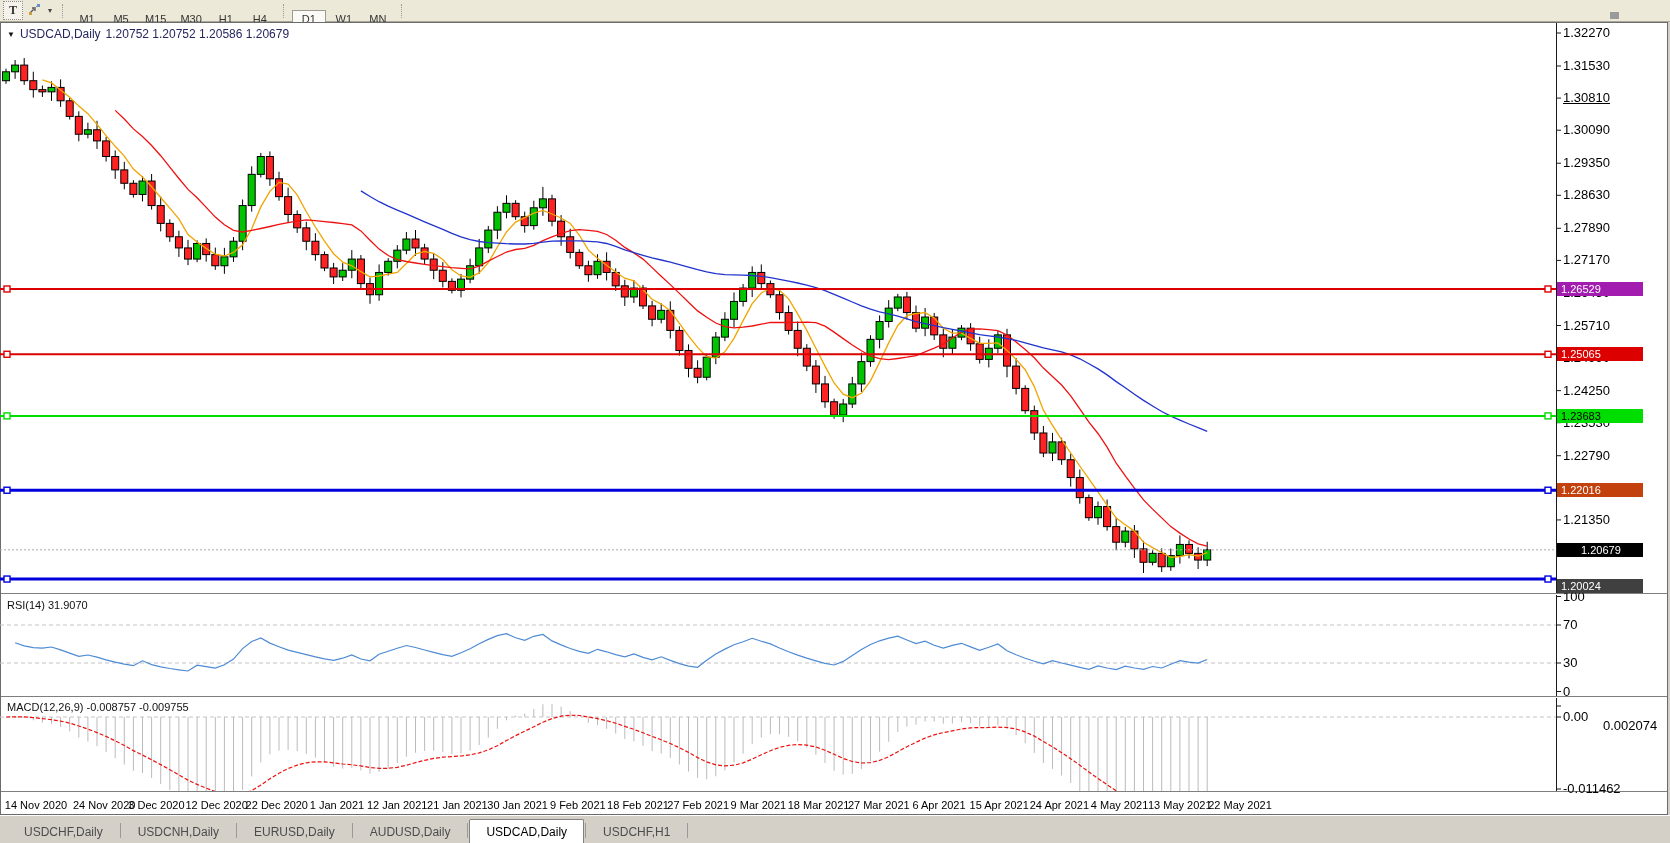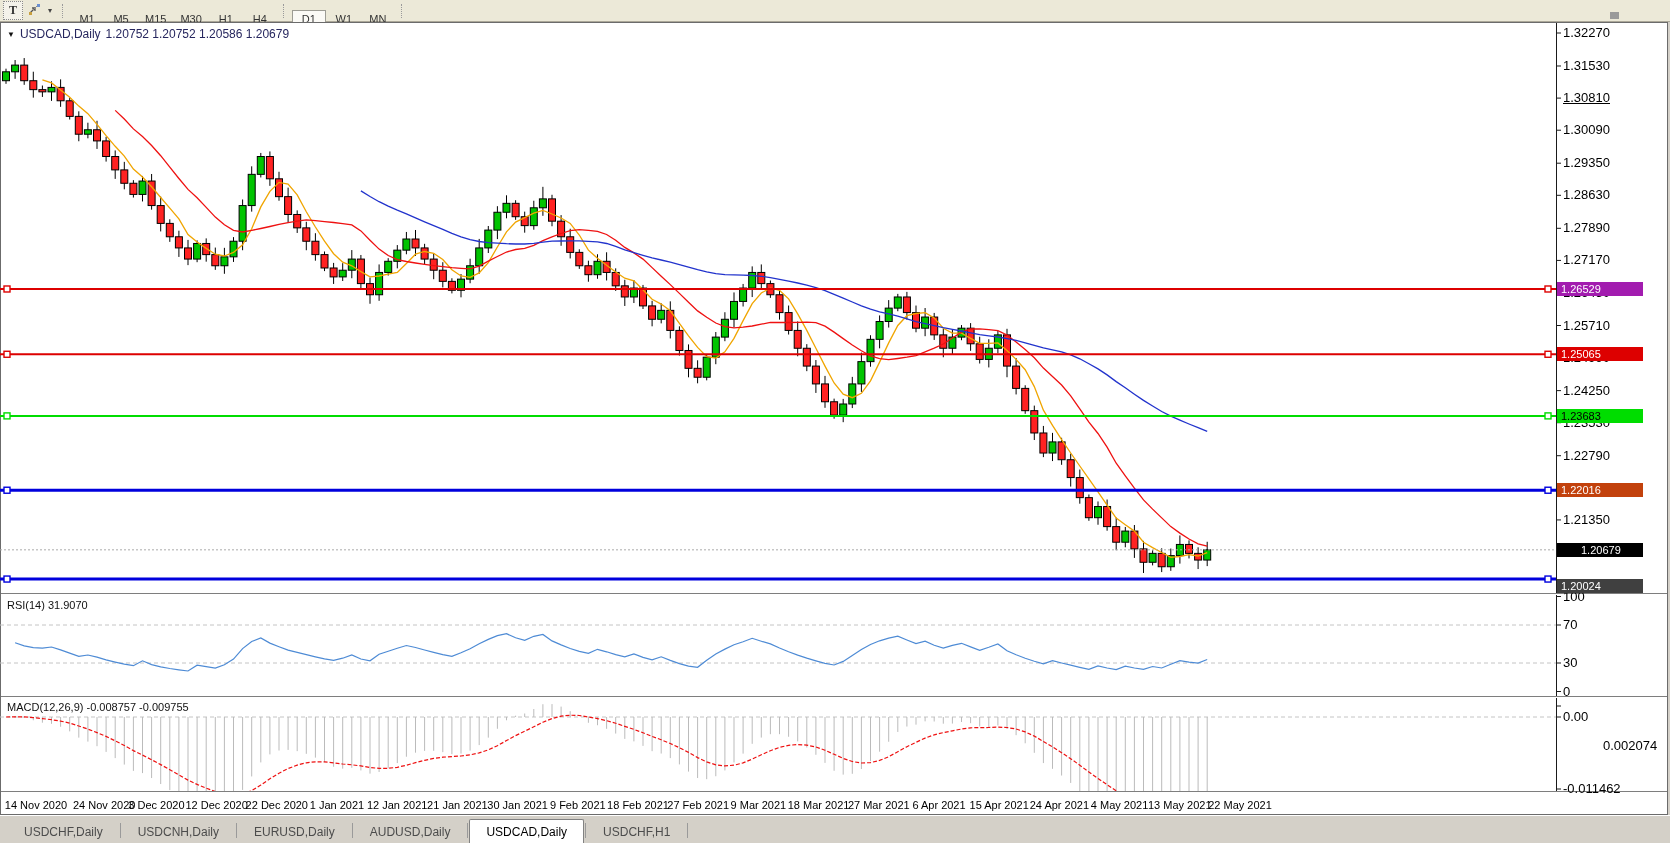--- a/index.html
+++ b/index.html
@@ -583,21 +583,21 @@
     <div class="tick" style="left: 1563px; top: 416.717px;">1.23530</div>
     <div class="tick" style="left: 1563px; top: 449.713px;">1.22790</div>
     <div class="tick" style="left: 1563px; top: 481.818px;">1.22070</div>
     <div class="tick" style="left: 1563px; top: 513.923px;">1.21350</div>
     <div class="tick" style="left: 1563px; top: 546.028px;">1.20630</div>
     <div class="tick" style="left: 1563px; top: 579.024px;">1.19890</div>
     <div class="tick" style="left: 1563px; top: 590.5px;">100</div>
     <div class="tick" style="left: 1563px; top: 619px;">70</div>
     <div class="tick" style="left: 1563px; top: 657px; text-align: center;">30</div>
     <div class="tick" style="left: 1563px; top: 685.5px;">0</div>
-    <div class="tick" style="left: 1563px; top: 740px; padding-left: 40px;">0.002074</div>
+    <div class="tick" style="left: 1563px; top: 720px; padding-left: 40px;">0.002074</div>
     <div class="tick" style="left: 1563px; top: 711px;">0.00</div>
     <div class="tick" style="left: 1563px; top: 783px;">-0.011462</div>
     <div class="badge" style="background: #a21caf; color: rgb(255, 255, 255); top: 281.991px;">1.26529</div>
     <div class="badge" style="background: rgb(221, 0, 0); color: rgb(255, 255, 255); top: 347.271px;">1.25065</div>
     <div class="badge" style="background: rgb(0, 221, 0); color: rgb(0, 0, 0); top: 408.894px;">1.23683</div>
     <div class="badge" style="background: #c2410c; color: rgb(255, 255, 255); top: 483.226px;">1.22016</div>
     <div class="badge" style="background: rgb(0, 0, 0); color: rgb(255, 255, 255); top: 542.843px; padding-left: 24px;">1.20679</div>
     <div class="badge" style="background: #404040; color: rgb(255, 255, 255); top: 572.049px; margin-top: 7px;">1.20024</div>
     <div class="datelab" style="left: 36px;">14 Nov 2020</div>
     <div class="datelab" style="left: 96.2px; padding-left: 16px;">24 Nov 2020</div>

